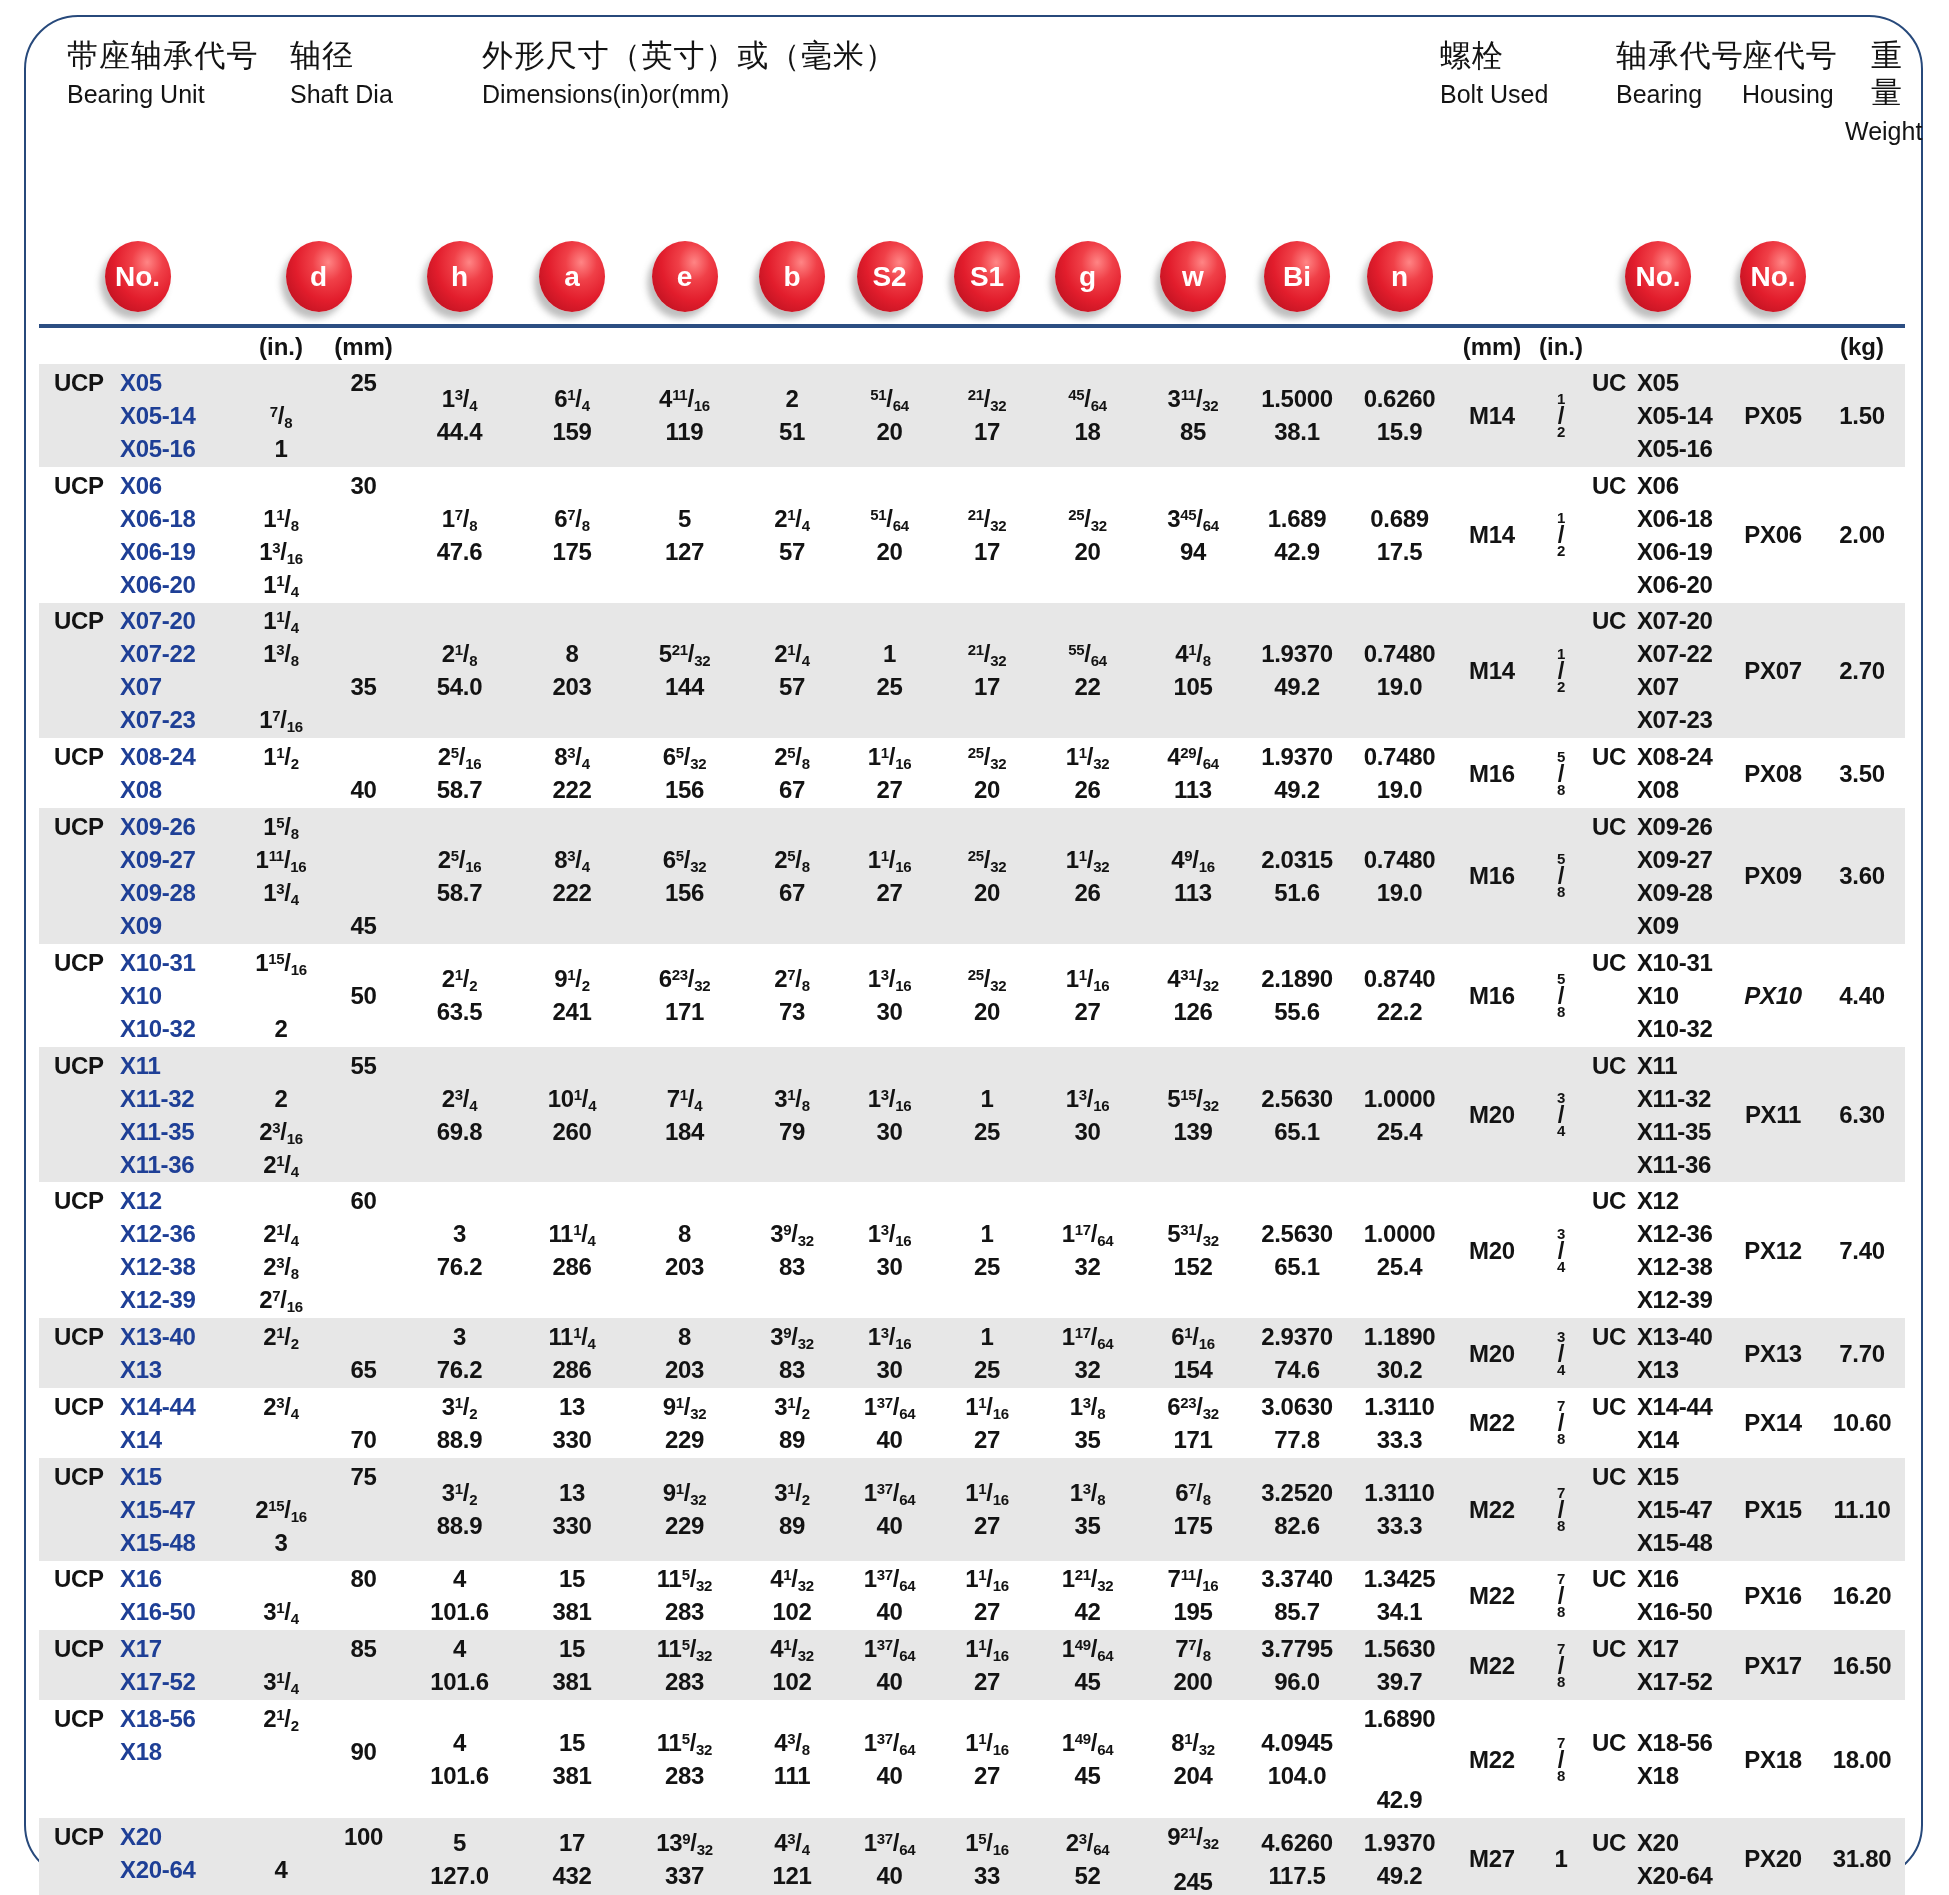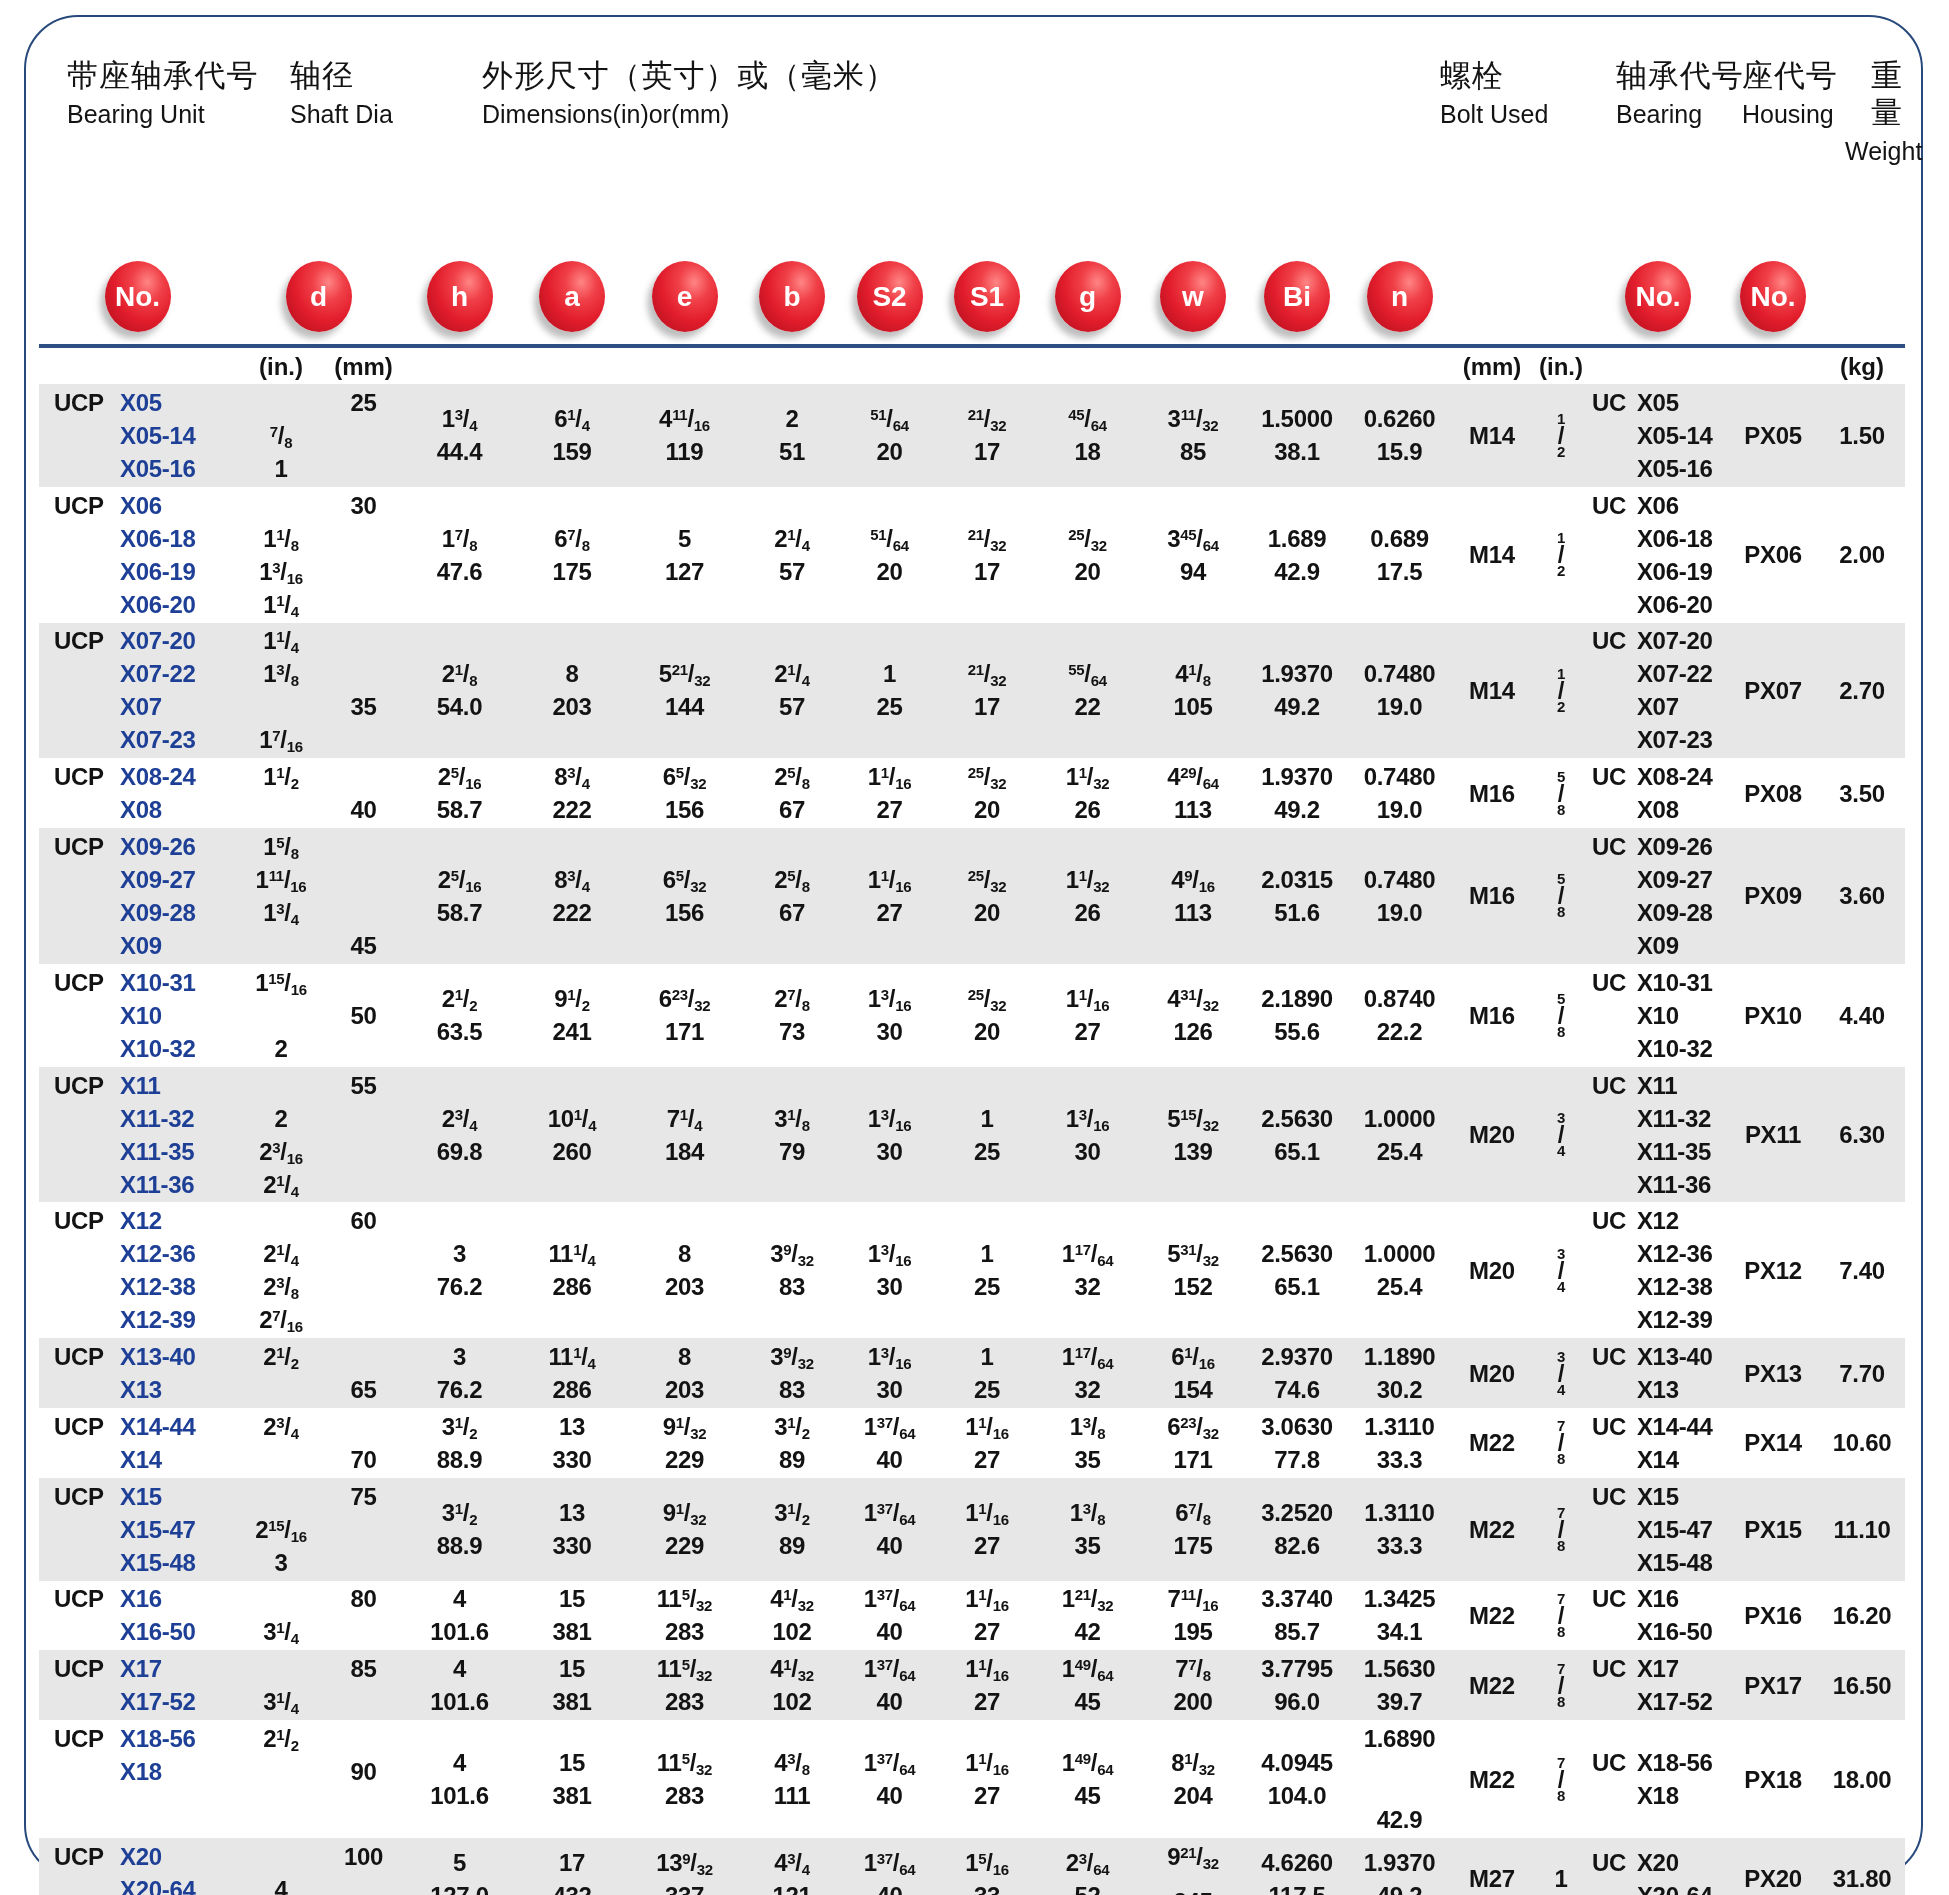--- a/index.html
+++ b/index.html
@@ -3,21 +3,21 @@
 <meta charset="utf-8">
 <style>
   html,body{margin:0;padding:0;background:#ffffff;}
   body{width:1950px;height:1895px;position:relative;overflow:hidden;
        font-family:"Liberation Sans","DejaVu Sans",sans-serif;color:#131313;}
   .frame{position:absolute;left:24px;top:15px;width:1895px;height:1860px;
          border:2.8px solid #27497b;border-radius:54px;background:#ffffff;}
   .inner{position:absolute;left:13px;top:0;width:1866px;height:100%;}
 
   
-  .top-labels{position:relative;height:105px;margin-top:40px;}
+  .top-labels{position:relative;height:105px;margin-top:20px;}
   .tl{position:absolute;top:0;}
   .tl .cn{font-size:31px;line-height:37px;letter-spacing:0.9px;}
   .tl .en{font-size:25px;line-height:28px;margin-top:5.6px;}
 
   
   .grid18{display:grid;grid-template-columns:197px 90px 75px 117px 108px 117px 98px 97px 98px 103px 108px 100px 105px 80px 58px 136px 94px 84px;}
 
   
   .badges-row{margin-top:96px;height:77px;align-items:center;}
   .bcell{display:flex;justify-content:center;align-items:center;}
@@ -674,21 +674,21 @@
             </div>
             <div class="brow">
               <span class="bpfx"></span>
               <span>X10</span>
             </div>
             <div class="brow">
               <span class="bpfx"></span>
               <span>X10-32</span>
             </div>
           </div>
-          <div class="c mid" style="grid-column: 17;">PX10</div>
+          <div class="c mid" style="grid-column: 17; font-style: italic;">PX10</div>
           <div class="c mid" style="grid-column: 18;">4.40</div>
         </div>
         <div class="grid18 group shaded">
           <div class="c left" style="grid-column: 1 / 4;">
             <div class="lrow">
               <div class="lm">
                 <span class="pfx">UCP</span>
                 <span class="nm">X11</span>
               </div>
               <div class="din"></div>

